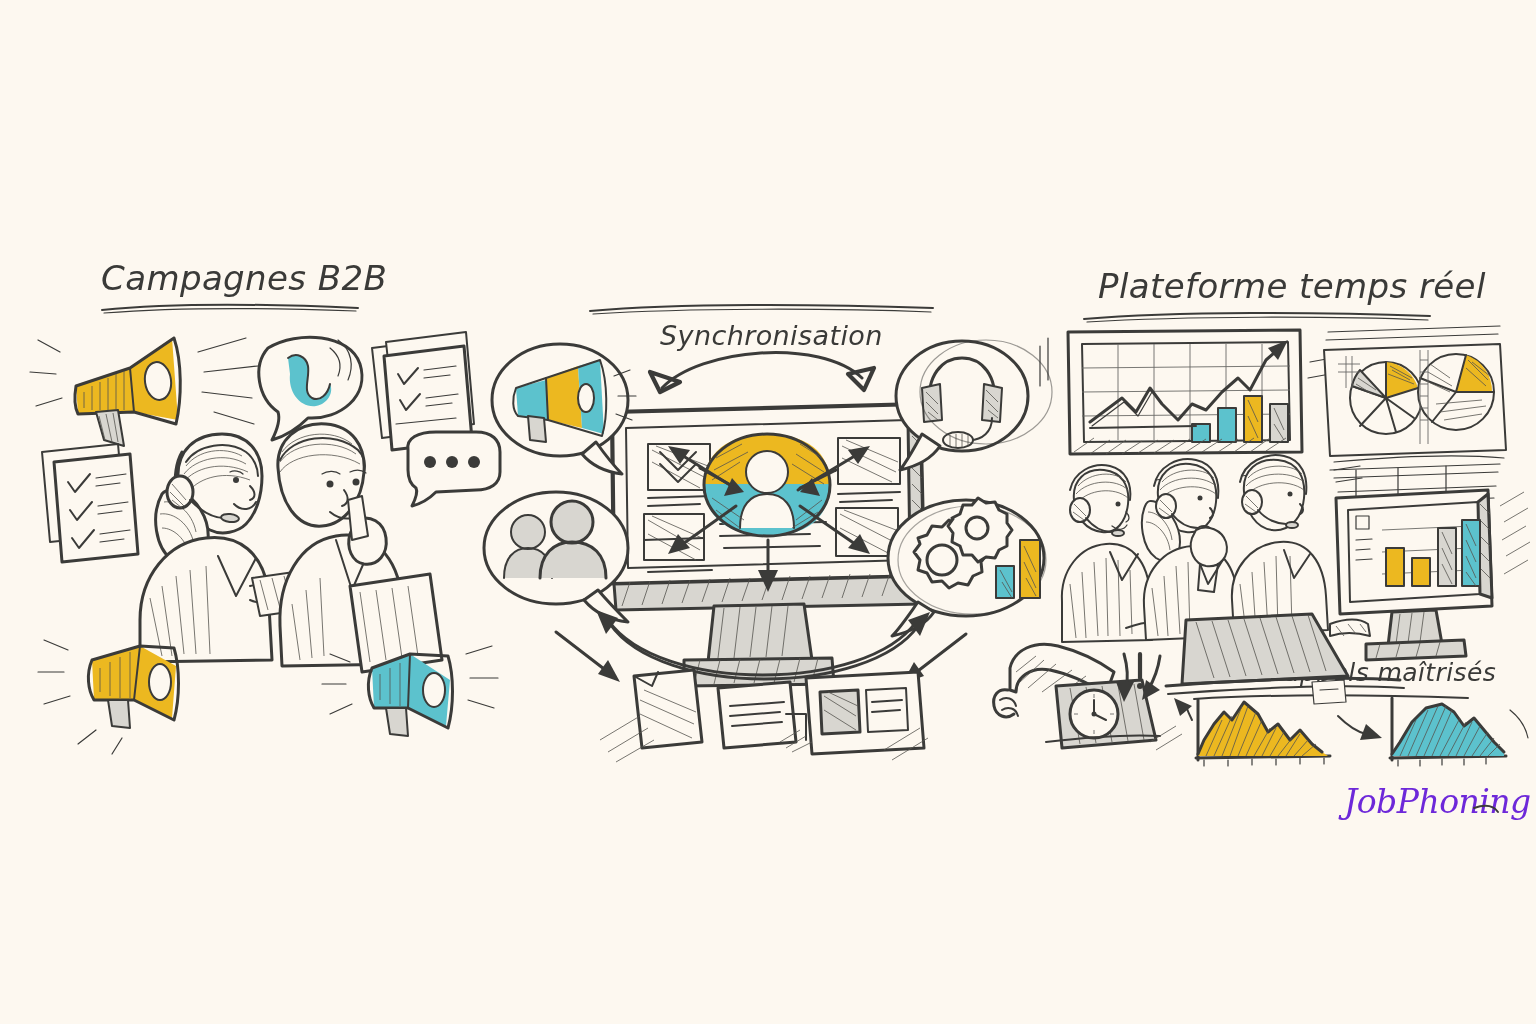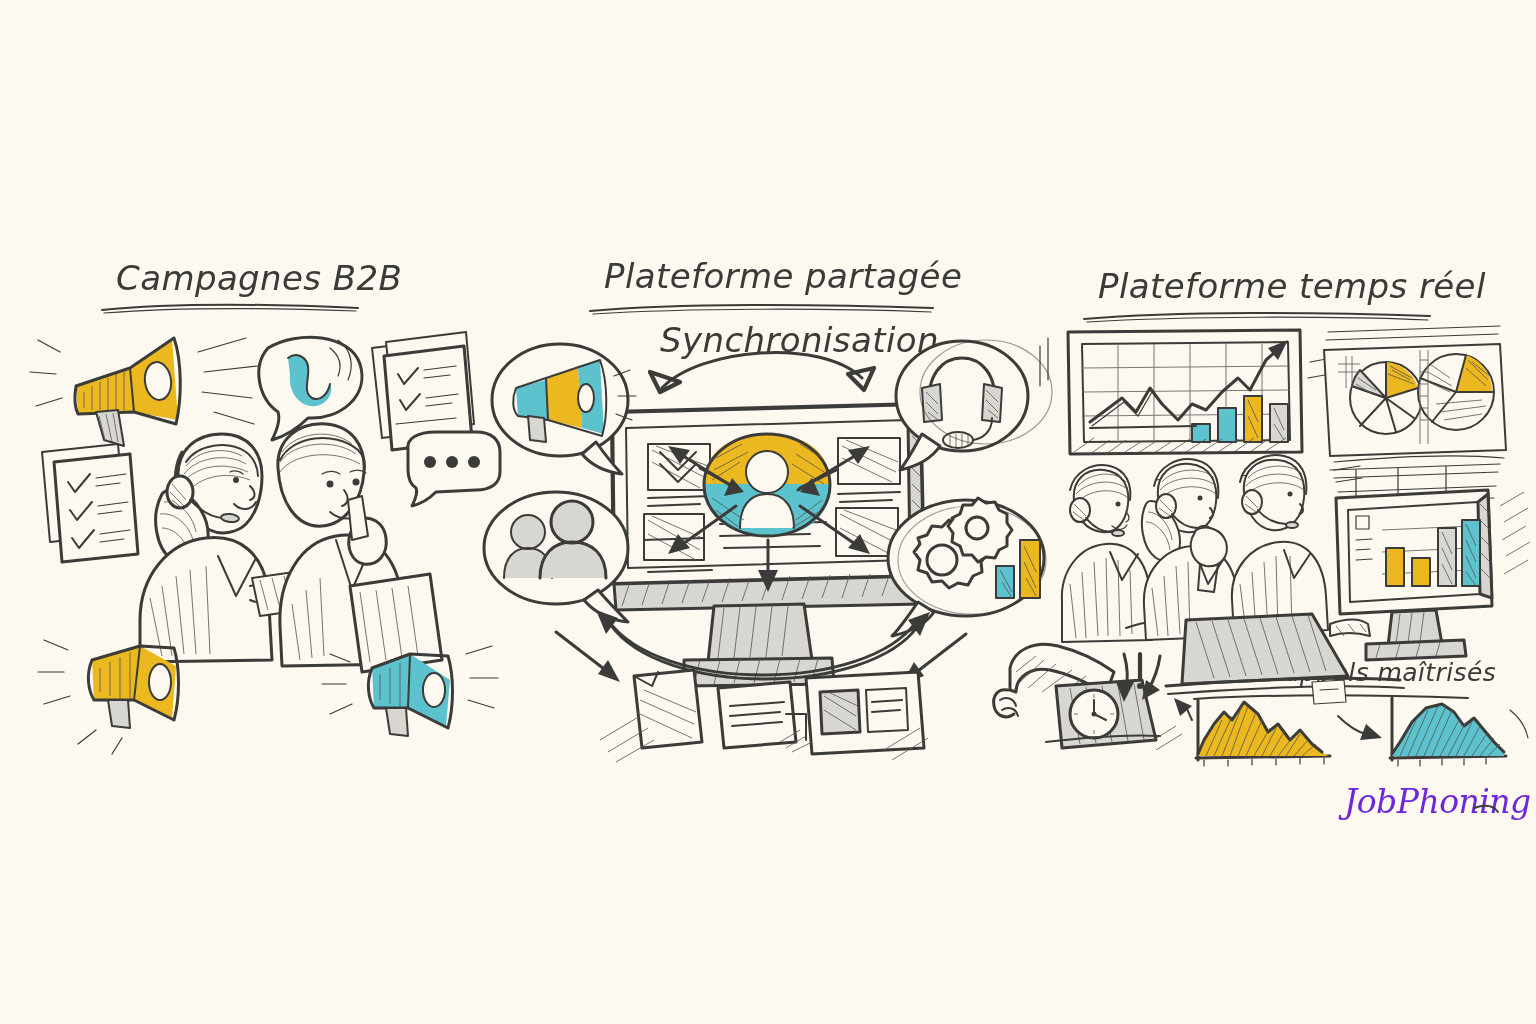--- a/index.html
+++ b/index.html
@@ -13,21 +13,21 @@
   .ttl {
     position: absolute;
     font-family: "DejaVu Sans", sans-serif;
     font-size: 34px;
     color: #3a3a38;
     white-space: nowrap;
     letter-spacing: .4px;
     font-style: italic;
     font-weight: 500;
   }
-  .ttl.sub { font-size: 34px; }
+  .ttl.sub { font-size: 27px; }
   .small-ttl { font-size: 25px; }
   .logo {
     position: absolute;
     font-family: "DejaVu Serif", serif;
     font-style: italic;
     font-size: 33px;
     color: #6d28d9;
     white-space: nowrap;
     letter-spacing: -.5px;
   }
@@ -42,27 +42,26 @@
   .fillT { fill: #5cc2cd; }
   .fillW { fill: #fdf8f0; }
   .fillG { fill: #d8d6d0; }
   .hair { stroke: #55544f; stroke-width: .8; fill: none; }
 </style>
 </head>
 <body>
 
 <div id="stage">
 
-  <div class="ttl" style="left:116px; top:258px;">Campagnes B2B</div>
+  <div class="ttl" style="left:101px; top:258px;">Campagnes B2B</div>
   <svg style="left:100px; top:300px;" width="280" height="20">
     <path class="ink w2" d="M2 10 C 70 3, 170 4, 258 8"></path>
     <path class="ink w1" d="M4 13 C 80 7, 175 8, 256 11"></path>
   </svg>
 
-  <div class="ttl" style="left:604px; top:256px;">Plateforme partagée</div>
   <svg style="left:588px; top:300px;" width="350" height="20">
     <path class="ink w2" d="M2 11 C 90 3, 230 4, 345 8"></path>
     <path class="ink w1" d="M5 14 C 100 8, 240 8, 343 12"></path>
   </svg>
   <div class="ttl sub" style="left:660px; top:320px;">Synchronisation</div>
 
   <div class="ttl" style="left:1098px; top:266px;">Plateforme temps réel</div>
   <svg style="left:1082px; top:308px;" width="352" height="20">
     <path class="ink w2" d="M2 11 C 95 3, 240 4, 348 8"></path>
     <path class="ink w1" d="M5 14 C 105 8, 250 8, 346 12"></path>

